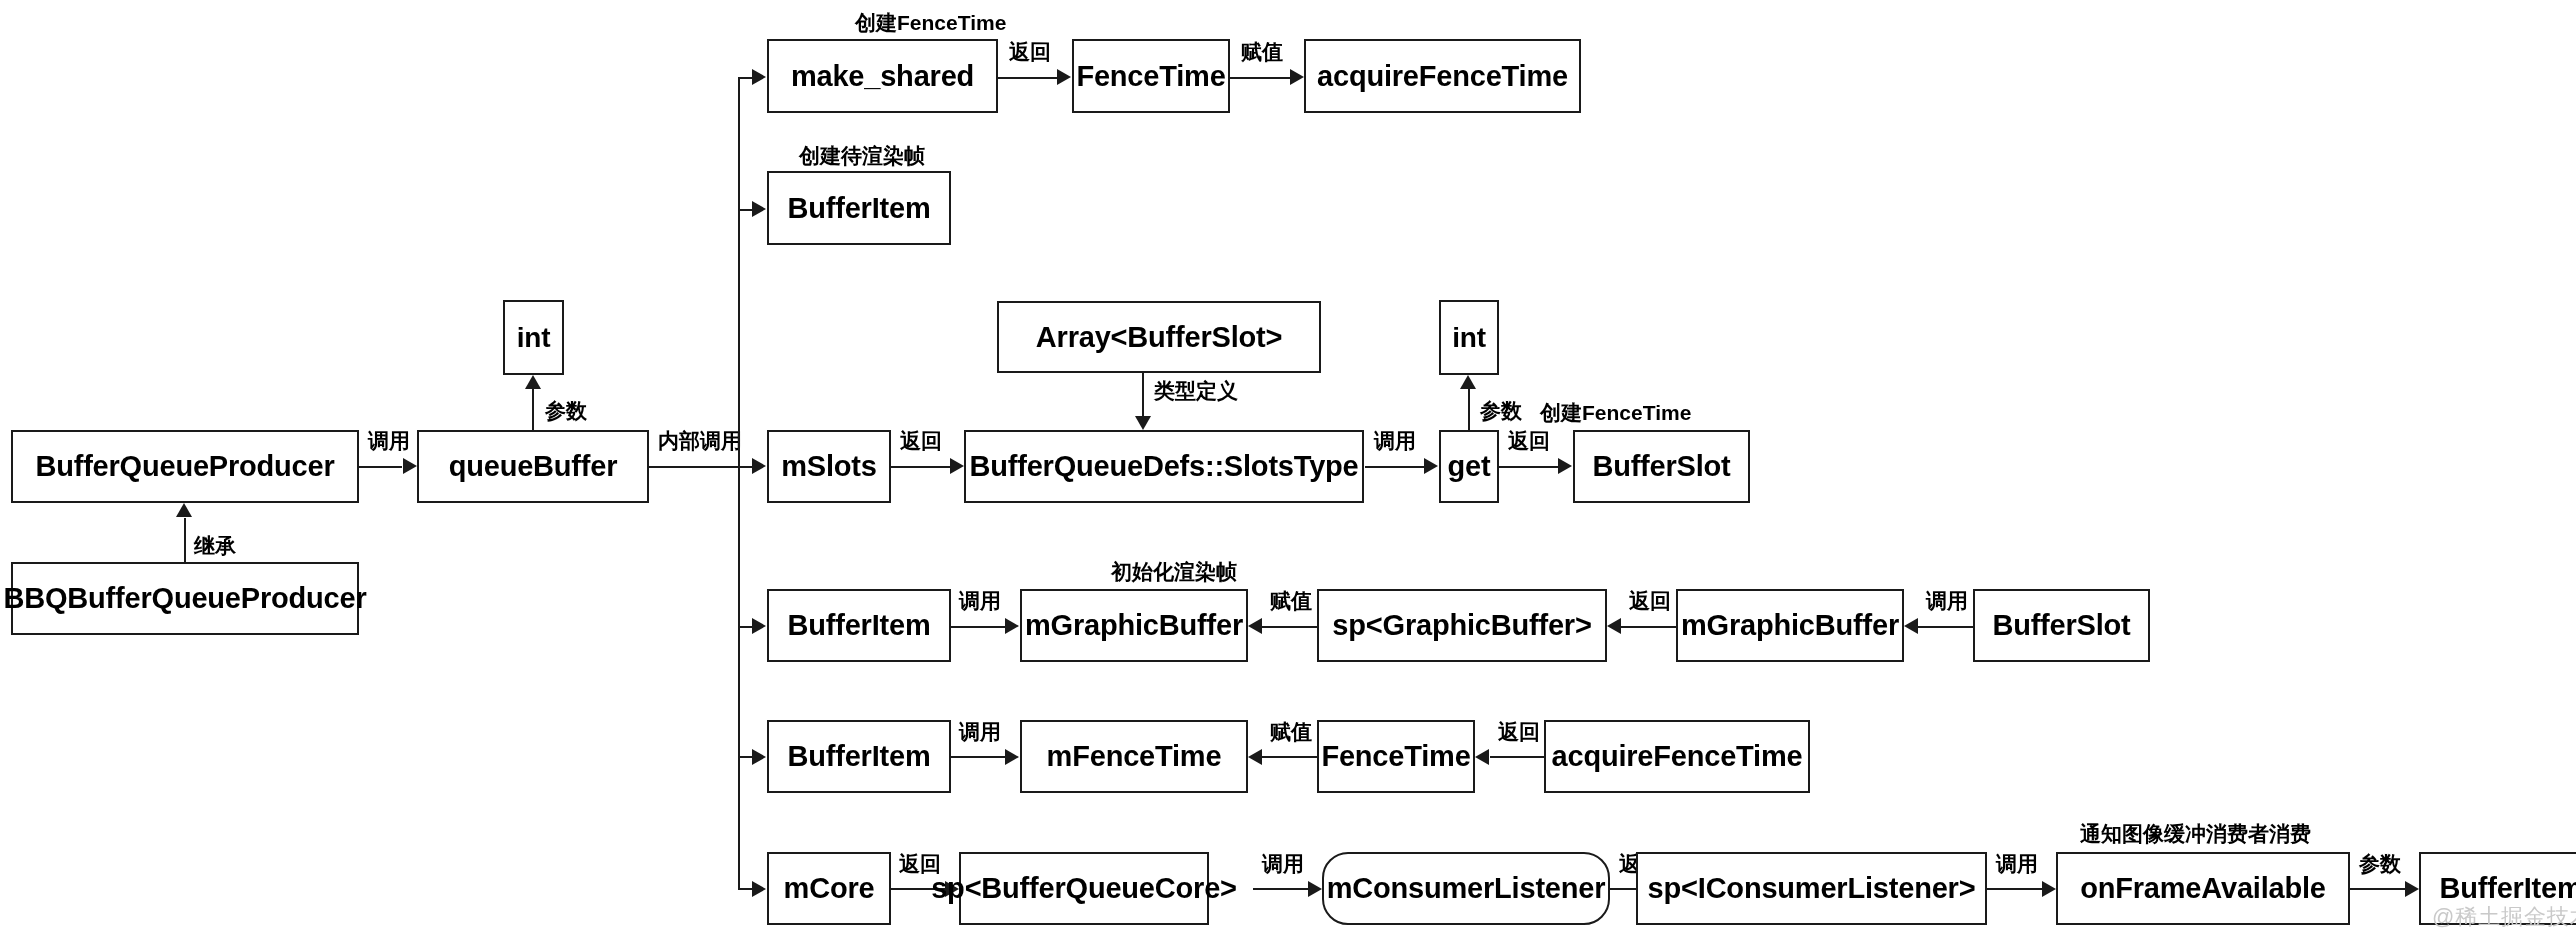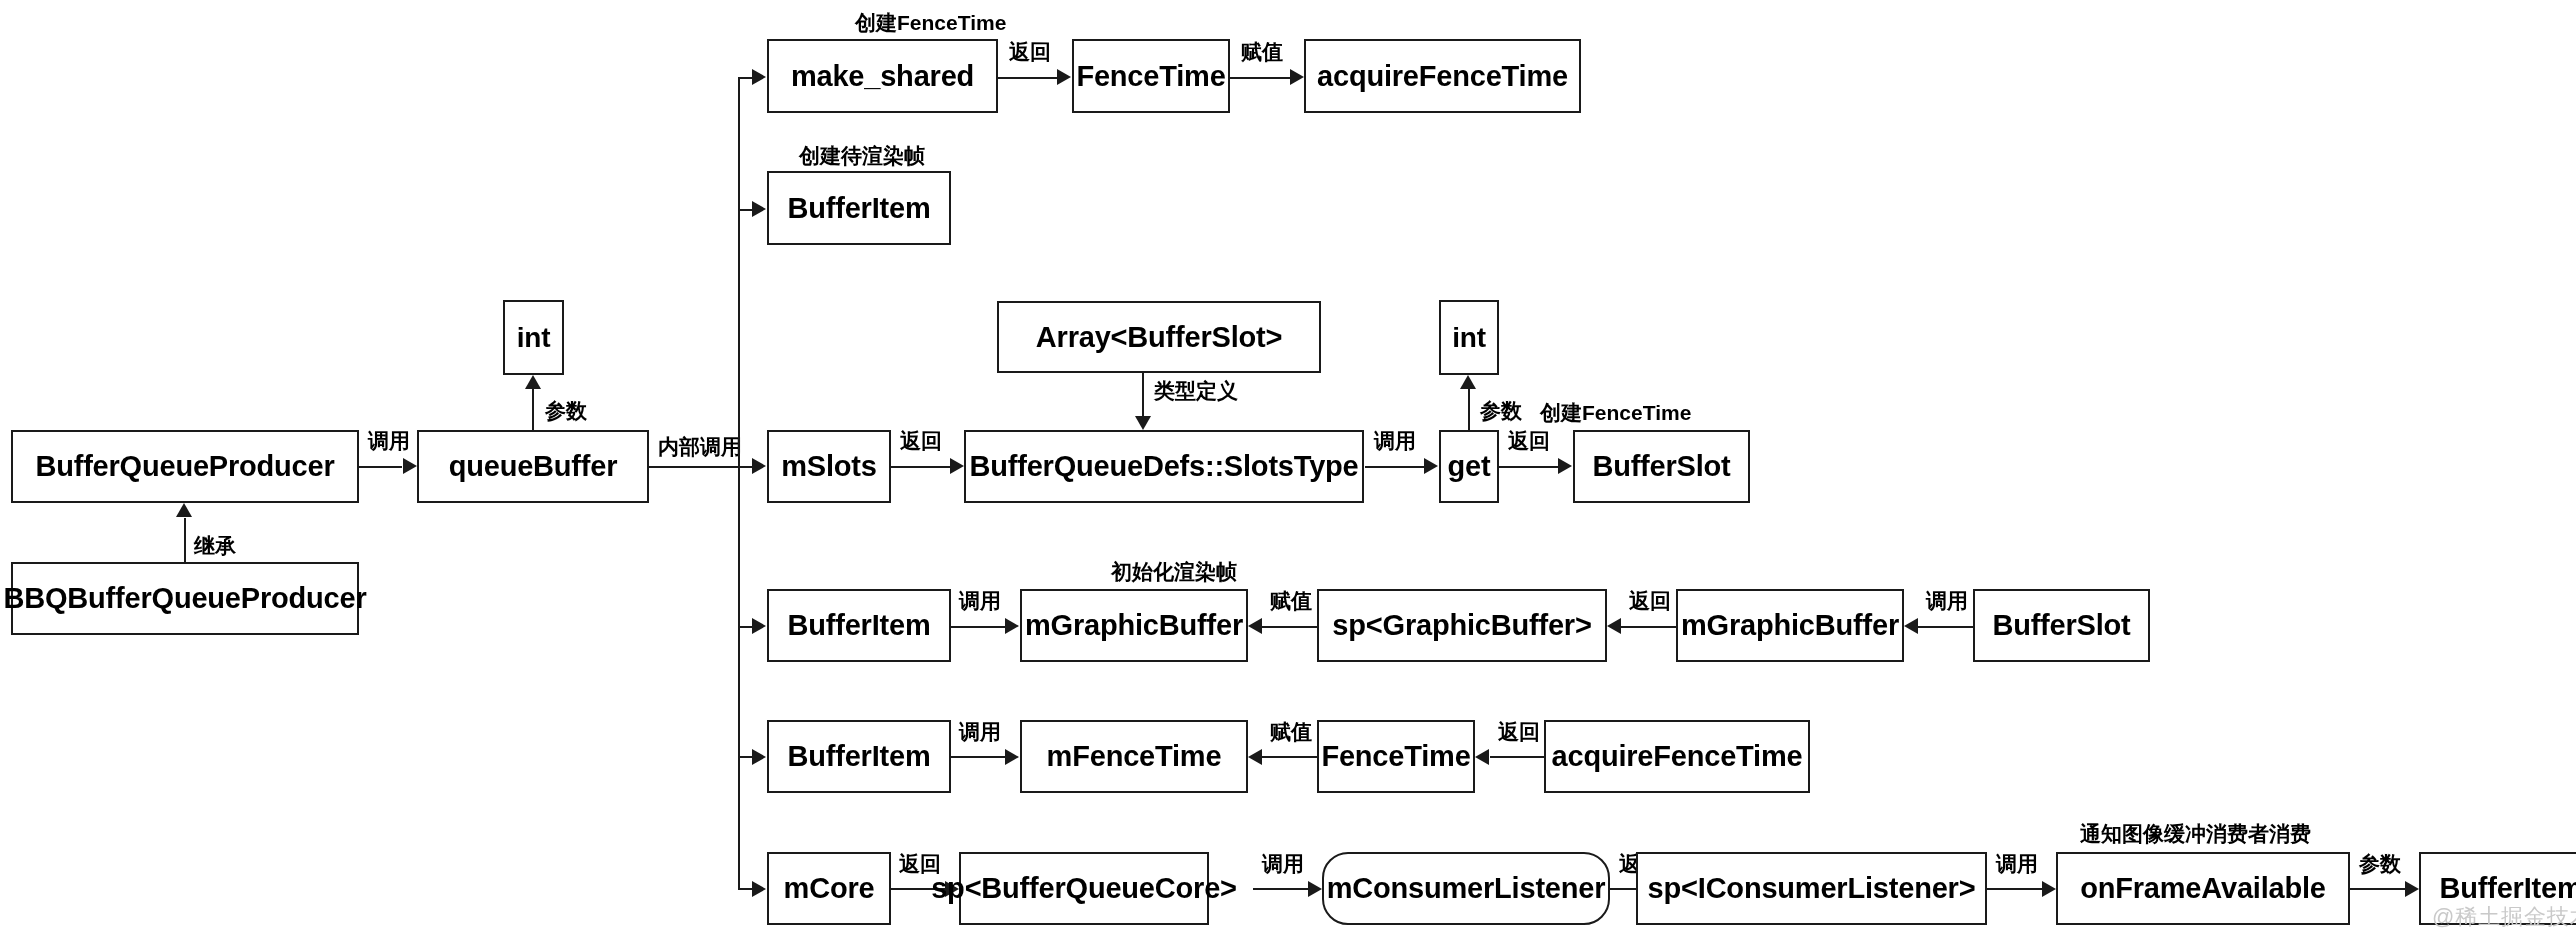--- a/index.html
+++ b/index.html
@@ -121,21 +121,21 @@
   <div class="edge-label" style="left:368px; top:430px;">调用</div>
 
   <div class="node medium" style="left:503px; top:300px; width:61px; height:75px;">
     <span>int</span>
   </div>
   <div class="vline" style="left:532px; top:389px; height:41px;"></div>
   <div class="arrow up" style="left:525px; top:375px;"></div>
   <div class="edge-label" style="left:545px; top:400px;">参数</div>
 
   <div class="hline" style="left:649px; top:466px; width:89px;"></div>
-  <div class="edge-label" style="left:658px; top:430px;margin-top:6px;">内部调用</div>
+  <div class="edge-label" style="left:658px; top:430px;">内部调用</div>
 
   <div class="vline" style="left:738px; top:77px; height:812px;"></div>
 
   <div class="hline" style="left:738px; top:77px; width:14.5px;"></div>
   <div class="arrow right" style="left:752px; top:69px;"></div>
 
   <div class="hline" style="left:738px; top:209px; width:14.5px;"></div>
   <div class="arrow right" style="left:752px; top:201px;"></div>
 
   <div class="hline" style="left:738px; top:466px; width:14.5px;"></div>

